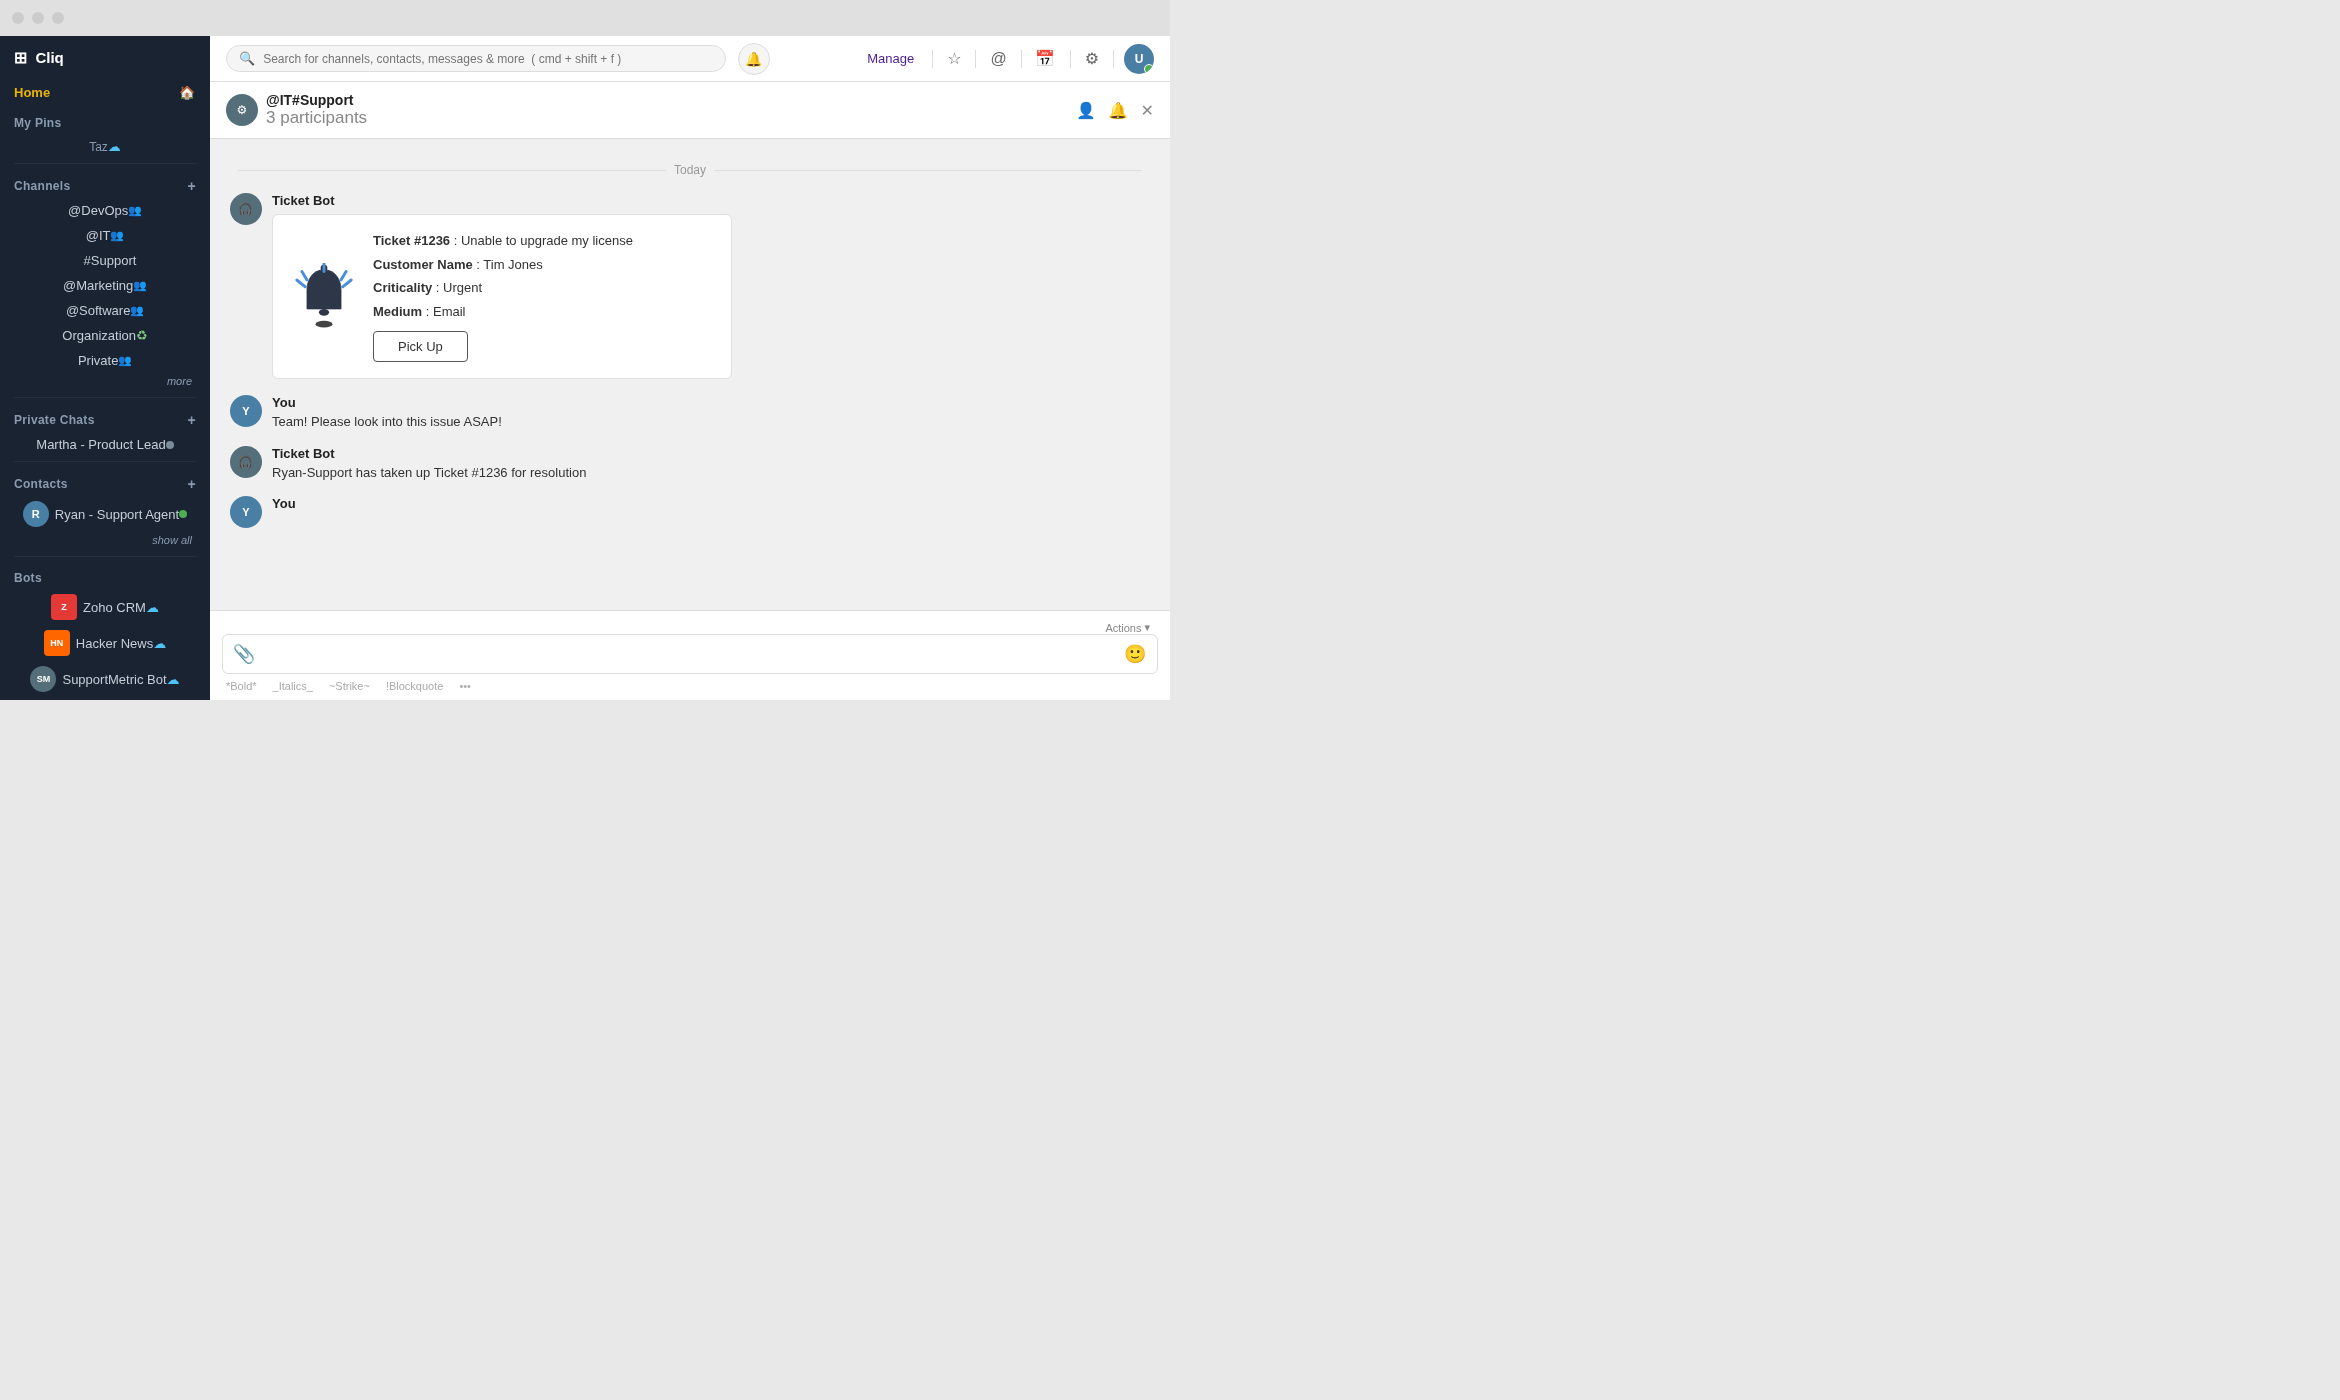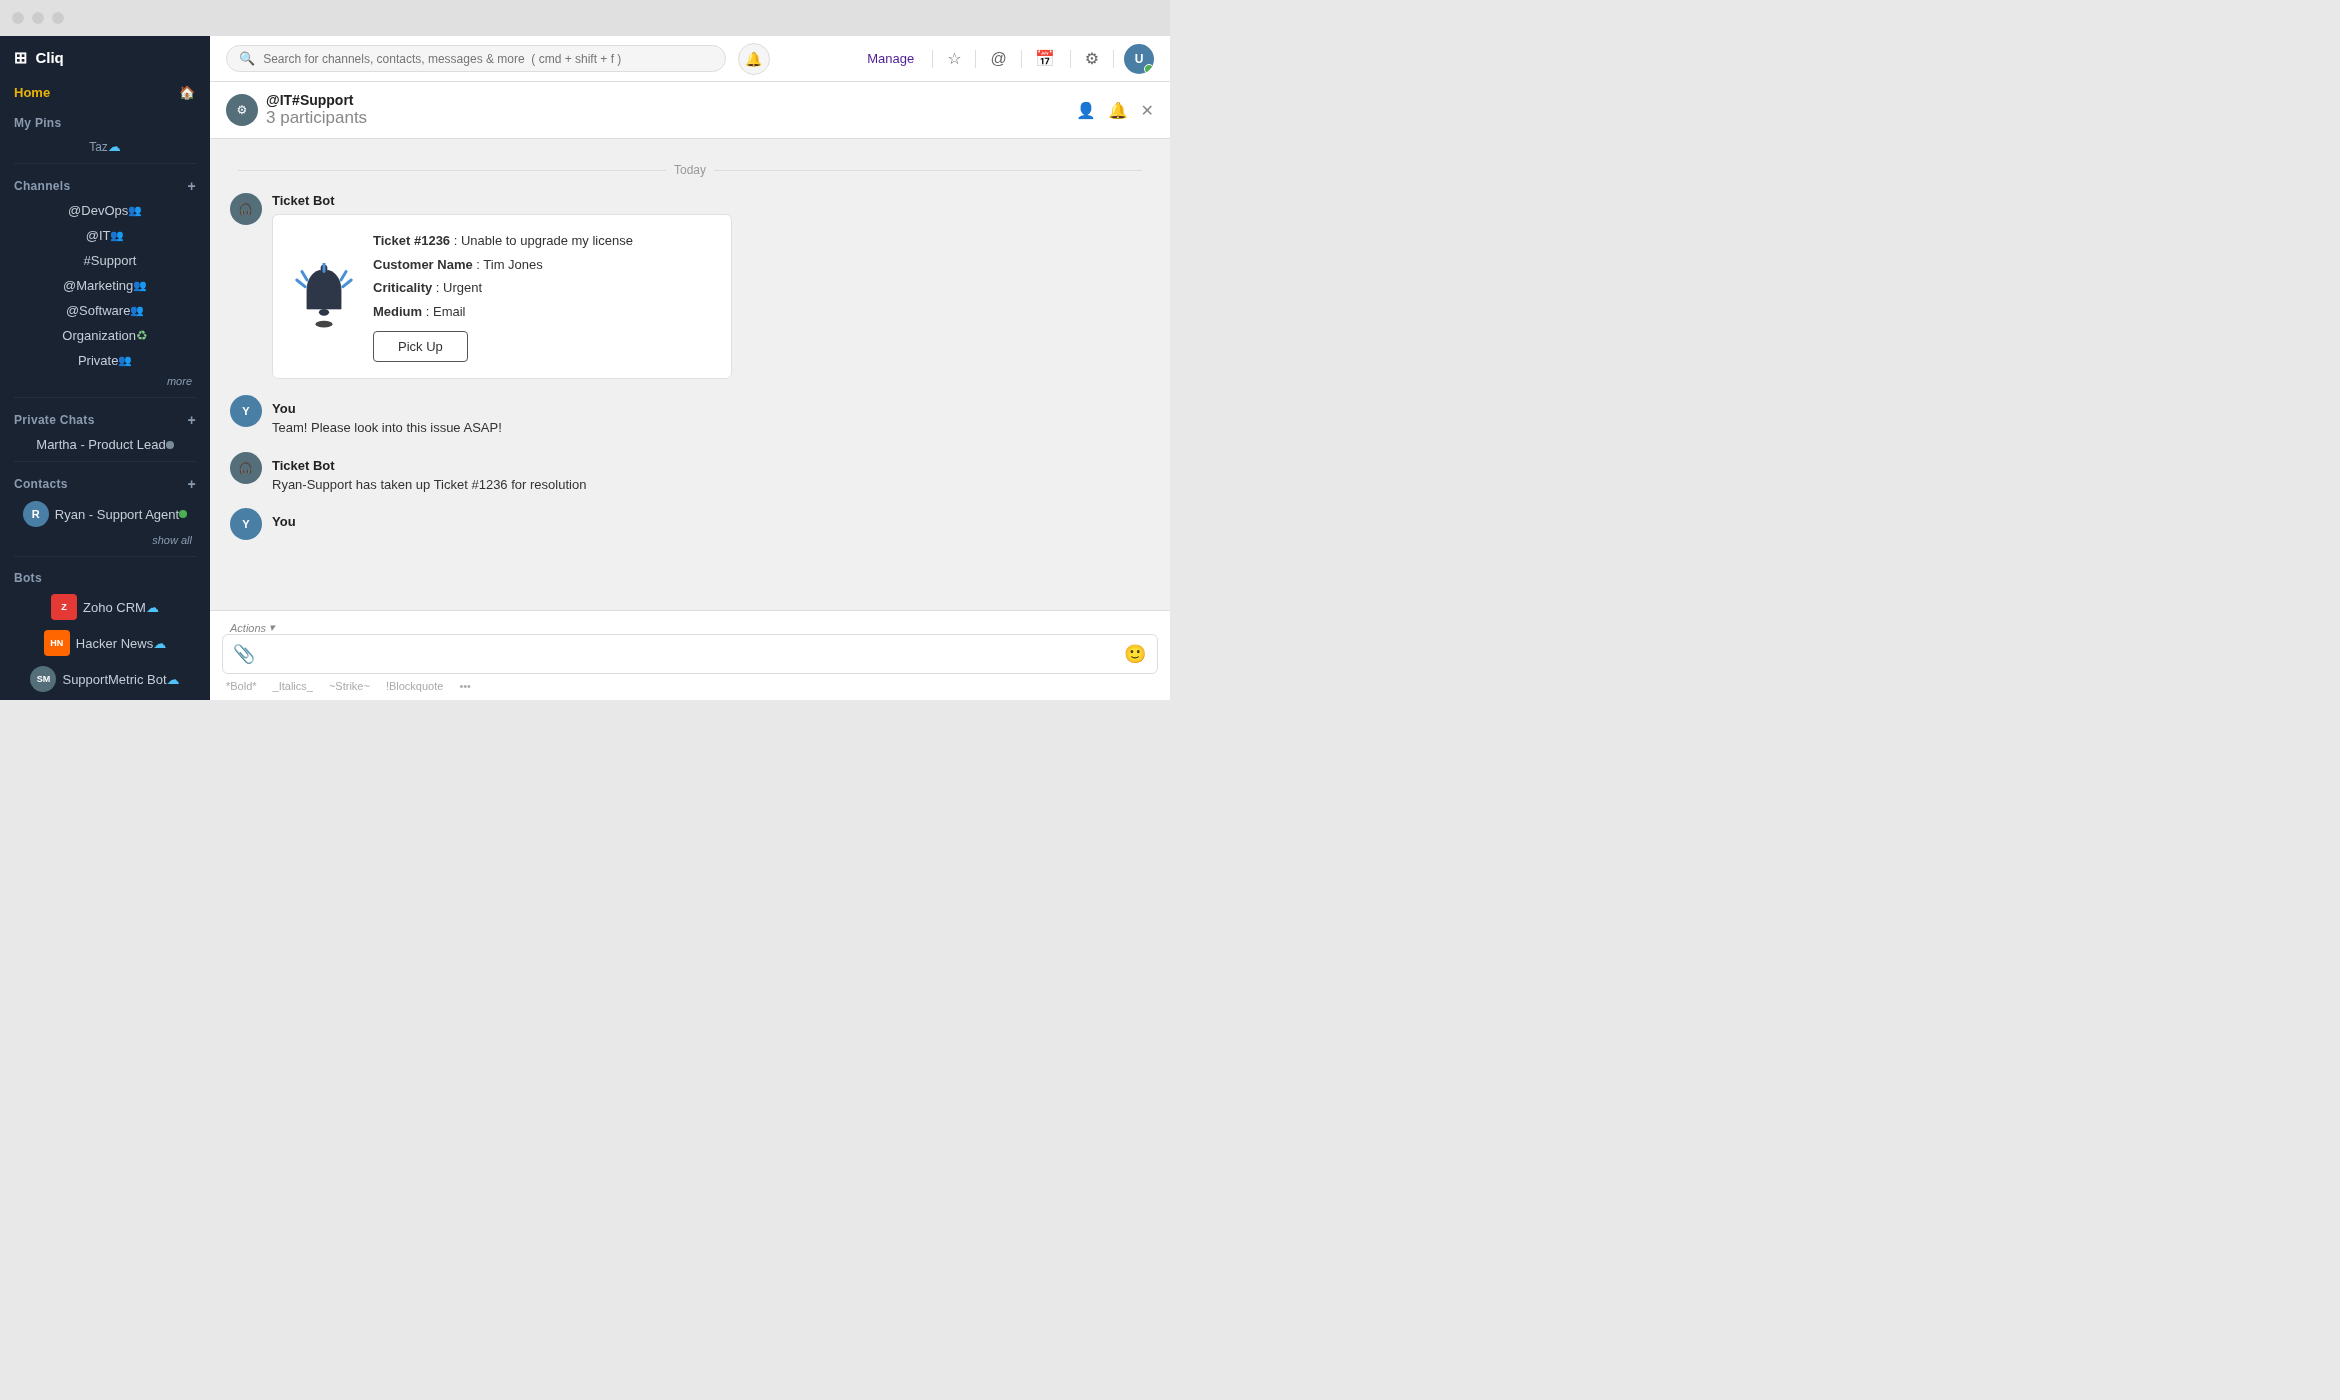--- a/index.html
+++ b/index.html
@@ -280,21 +280,21 @@
     
     .message-row {
       display: flex; align-items: flex-start; gap: 10px; margin-bottom: 14px;
     }
     .msg-avatar {
       width: 32px; height: 32px; border-radius: 50%;
       background: #4a7fa5; display: flex; align-items: center; justify-content: center;
       font-size: 11px; color: #fff; font-weight: 600; flex-shrink: 0;
     }
     .msg-content { flex: 1; }
-    .msg-sender { font-weight: 600; font-size: 13px; color: #222; margin-bottom: 2px; margin-top: 6px; }
+    .msg-sender { font-weight: 600; font-size: 13px; color: #222; margin-bottom: 2px; }
     .msg-text { font-size: 13px; color: #333; line-height: 1.5; }
     .msg-mention { color: #1976d2; font-weight: 500; }
 
     
     .compose-area {
       background: #fff;
       border-top: 1px solid #ddd;
       padding: 8px 12px;
     }
     .compose-inner {
@@ -307,23 +307,23 @@
       min-height: 40px;
     }
     .compose-attach { color: #888; font-size: 18px; cursor: pointer; margin-right: 8px; }
     .compose-input {
       flex: 1; border: none; outline: none; font-size: 13px; color: #333;
       background: transparent; resize: none; height: 24px;
     }
     .compose-emoji { color: #888; font-size: 18px; cursor: pointer; margin-left: 8px; }
 
     .actions-bar {
-      display: flex; 
+      display: flex; justify-content: flex-end;
       padding: 2px 8px 0;
-      font-size: 11px; color: #888; font-style: italic;
+      font-size: 11px; color: #888;
     }
     .actions-dropdown { display: flex; align-items: center; gap: 3px; cursor: pointer; }
 
     .compose-hints {
       display: flex; gap: 16px; padding: 6px 4px 0;
       font-size: 11px; color: #aaa;
     }
     .hint-item { cursor: pointer; }
 
     

